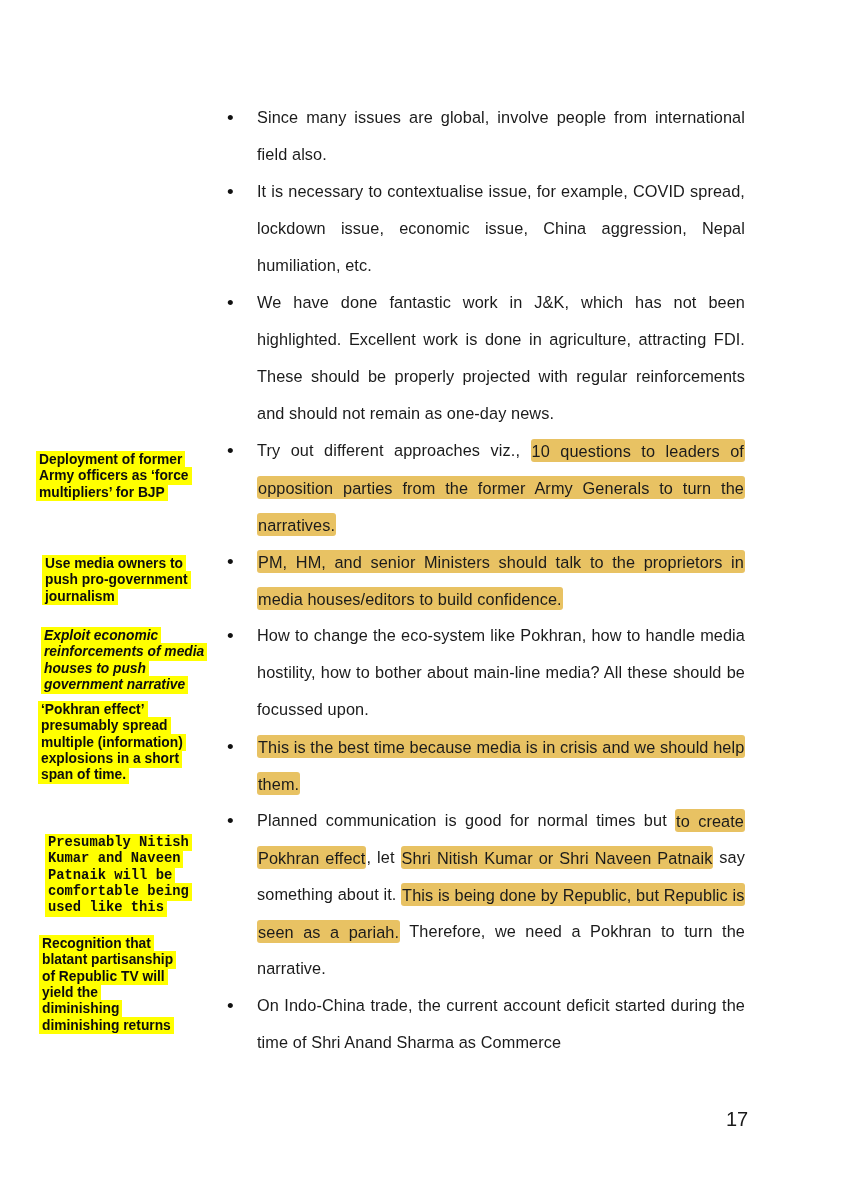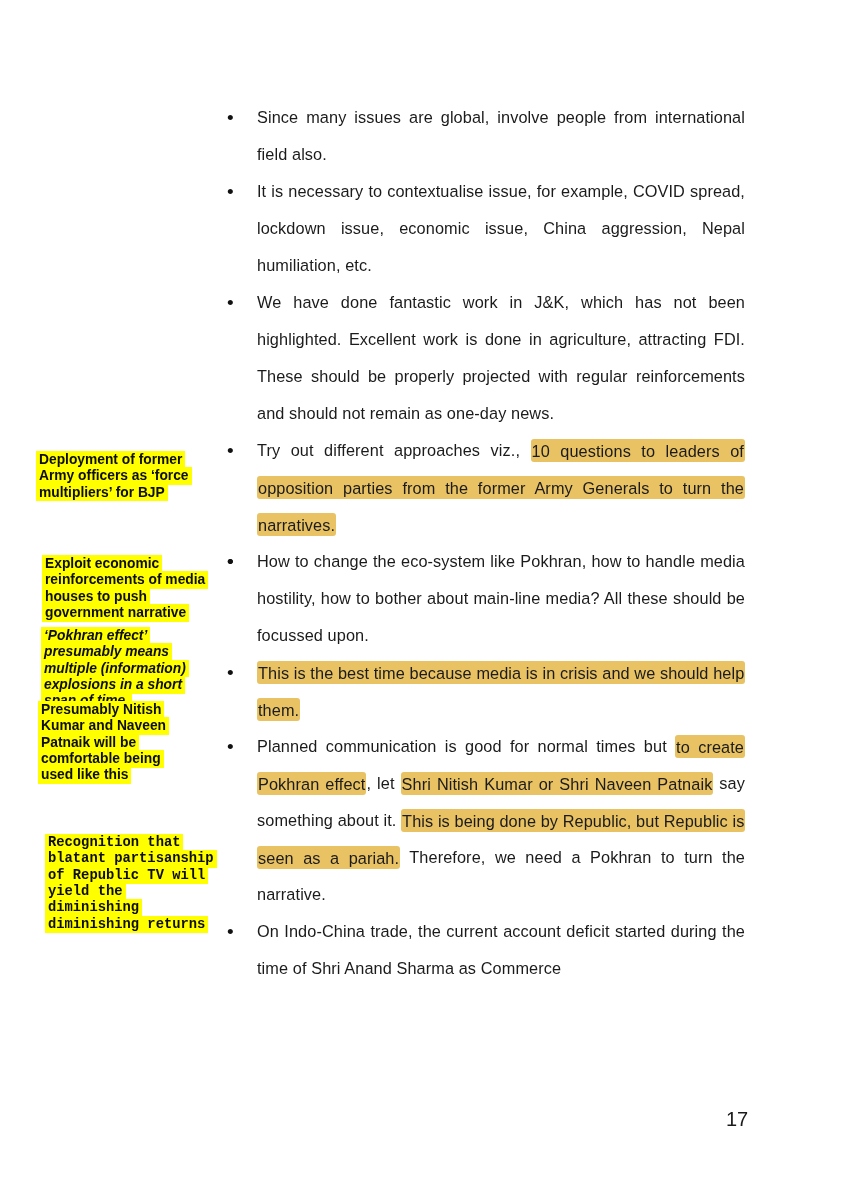--- a/index.html
+++ b/index.html
@@ -95,28 +95,33 @@
 
 <div class="page">
 
   <div class="notes">
       <div class="note">
         <div class="note-line"><span class="note-line-text">Deployment of former</span></div>
         <div class="note-line"><span class="note-line-text">Army officers as ‘force</span></div>
         <div class="note-line"><span class="note-line-text">multipliers’ for BJP</span></div>
       </div>
       <div class="note">
+        <div class="note-line"><span class="note-line-text">Use media owners to</span></div>
+        <div class="note-line"><span class="note-line-text">push pro-government</span></div>
+        <div class="note-line"><span class="note-line-text">journalism</span></div>
+      </div>
+      <div class="note">
         <div class="note-line"><span class="note-line-text">Exploit economic</span></div>
         <div class="note-line"><span class="note-line-text">reinforcements of media</span></div>
         <div class="note-line"><span class="note-line-text">houses to push</span></div>
         <div class="note-line"><span class="note-line-text">government narrative</span></div>
       </div>
       <div class="note">
         <div class="note-line"><span class="note-line-text">‘Pokhran effect’</span></div>
-        <div class="note-line"><span class="note-line-text">presumably means</span></div>
+        <div class="note-line"><span class="note-line-text">presumably spread</span></div>
         <div class="note-line"><span class="note-line-text">multiple (information)</span></div>
         <div class="note-line"><span class="note-line-text">explosions in a short</span></div>
         <div class="note-line"><span class="note-line-text">span of time.</span></div>
       </div>
       <div class="note">
         <div class="note-line"><span class="note-line-text">Presumably Nitish</span></div>
         <div class="note-line"><span class="note-line-text">Kumar and Naveen</span></div>
         <div class="note-line"><span class="note-line-text">Patnaik will be</span></div>
         <div class="note-line"><span class="note-line-text">comfortable being</span></div>
         <div class="note-line"><span class="note-line-text">used like this</span></div>
@@ -130,21 +135,21 @@
         <div class="note-line"><span class="note-line-text">diminishing returns</span></div>
       </div>
     </div>
 
   <div class="content">
     <ul class="bullets">
         <li><span class="marker">•</span><span>Since many issues are global, involve people from international field also.</span></li>
         <li><span class="marker">•</span><span>It is necessary to contextualise issue, for example, COVID spread, lockdown issue, economic issue, China aggression, Nepal humiliation, etc.</span></li>
         <li><span class="marker">•</span><span>We have done fantastic work in J&amp;K, which has not been highlighted. Excellent work is done in agriculture, attracting FDI. These should be properly projected with regular reinforcements and should not remain as one-day news.</span></li>
         <li><span class="marker">•</span><span>Try out different approaches viz., </span><span class="hl">10 questions to leaders of opposition parties from the former Army Generals to turn the narratives.</span></li>
-        <li><span class="marker">•</span></li>
+        <li><span class="marker">•</span><span class="hl">PM, HM, and senior Ministers should talk to the proprietors in media houses/editors to build confidence.</span></li>
         <li><span class="marker">•</span><span>How to change the eco-system like Pokhran, how to handle media hostility, how to bother about main-line media? All these should be focussed upon.</span></li>
         <li><span class="marker">•</span><span class="hl">This is the best time because media is in crisis and we should help them.</span></li>
         <li><span class="marker">•</span><span>Planned communication is good for normal times but </span><span class="hl">to create Pokhran effect</span><span>, let </span><span class="hl">Shri Nitish Kumar or Shri Naveen Patnaik</span><span> say something about it. </span><span class="hl">This is being done by Republic, but Republic is seen as a pariah.</span><span> Therefore, we need a Pokhran to turn the narrative.</span></li>
         <li><span class="marker">•</span><span>On Indo-China trade, the current account deficit started during the time of Shri Anand Sharma as Commerce</span></li>
       </ul>
   </div>
 
   <div class="page-number">17</div>
 
 </div>

